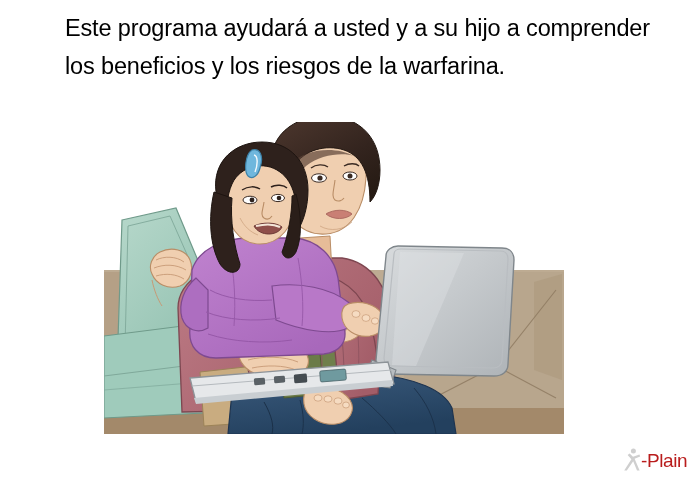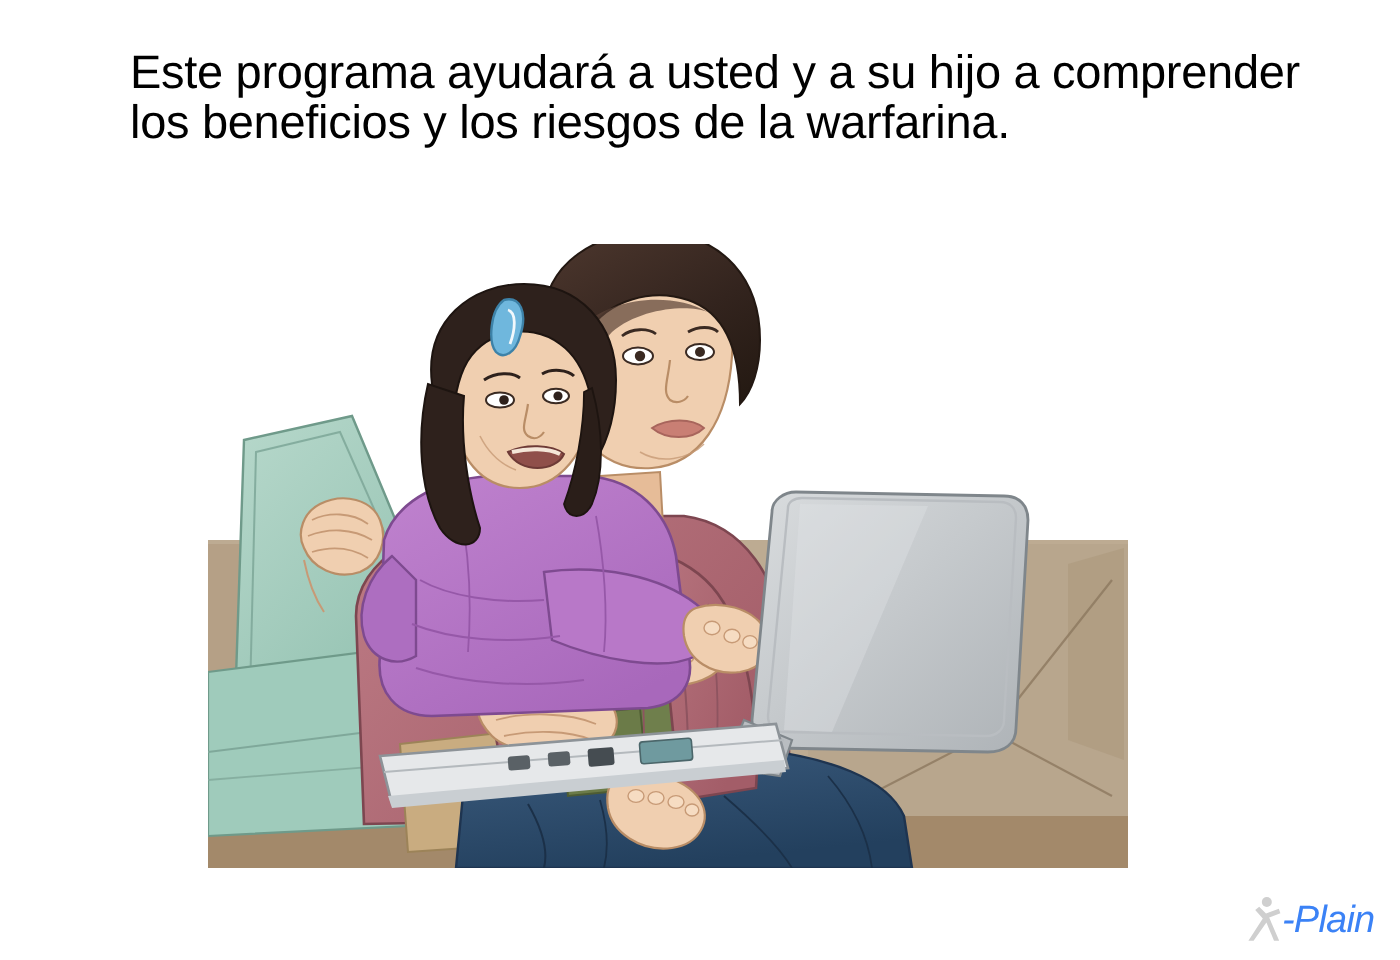--- a/index.html
+++ b/index.html
@@ -18,24 +18,24 @@
   .slide {
     position: relative;
     width: 700px;
     height: 480px;
     background: #ffffff;
   }
   
   .heading {
     position: absolute;
     left: 65px;
-    top: 24px;
+    top: 9px;
     width: 590px;
     font-size: 23.5px;
-    line-height: 25px;
+    line-height: 38px;
     color: #000000;
     font-weight: 400;
     letter-spacing: -0.15px;
     white-space: pre-line;
   }
   
   .illustration {
     position: absolute;
     left: 104px;
     top: 122px;
@@ -58,26 +58,25 @@
     align-items: center;
     gap: 0px;
   }
   .logo-mark {
     width: 20px;
     height: 24px;
     flex: 0 0 auto;
   }
   .logo-text {
     font-size: 19px;
-    color: #3b82f6;
+    color: #b91c1c;
     line-height: 1;
     letter-spacing: -0.4px;
     font-weight: 400;
     margin-left: -1px;
-    font-style: italic;
   }
 </style>
 </head>
 <body>
 
 <div class="slide">
 
   <div class="heading">Este programa ayudará a usted y a su hijo a comprender los beneficios y los riesgos de la warfarina.</div>
 
   <div class="illustration">

